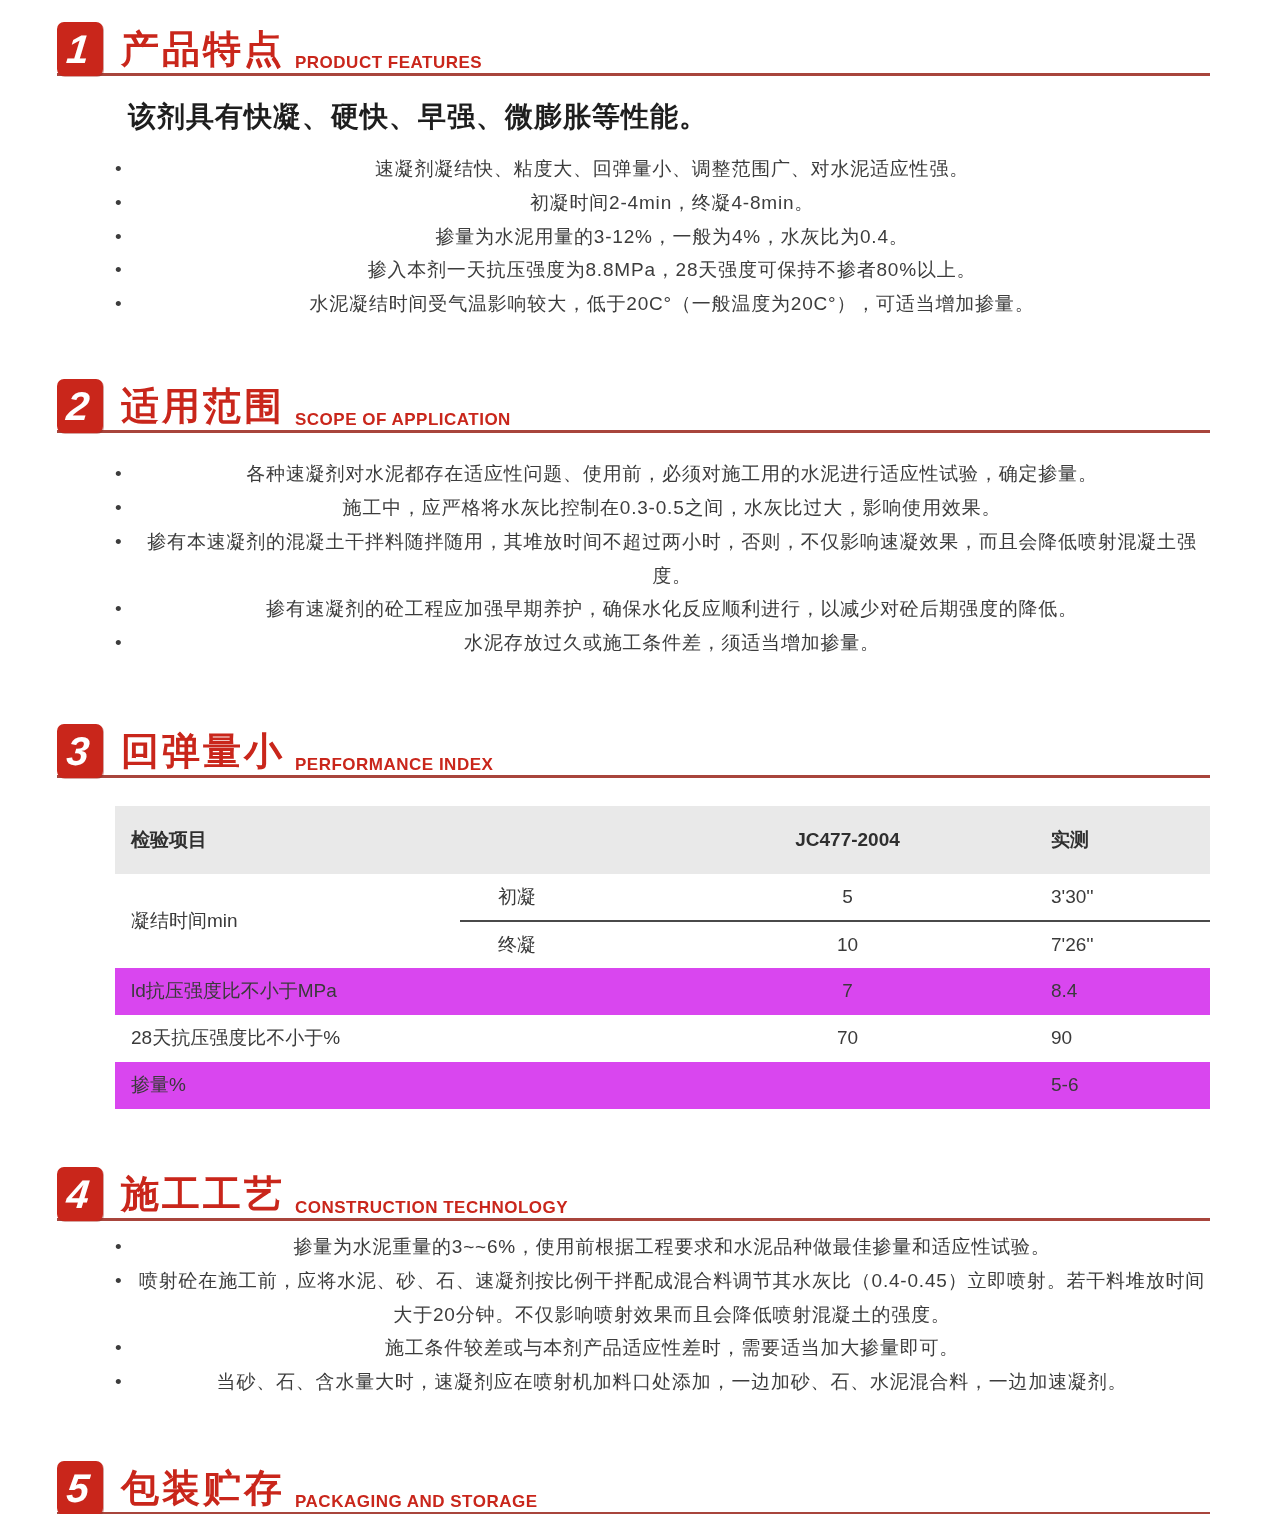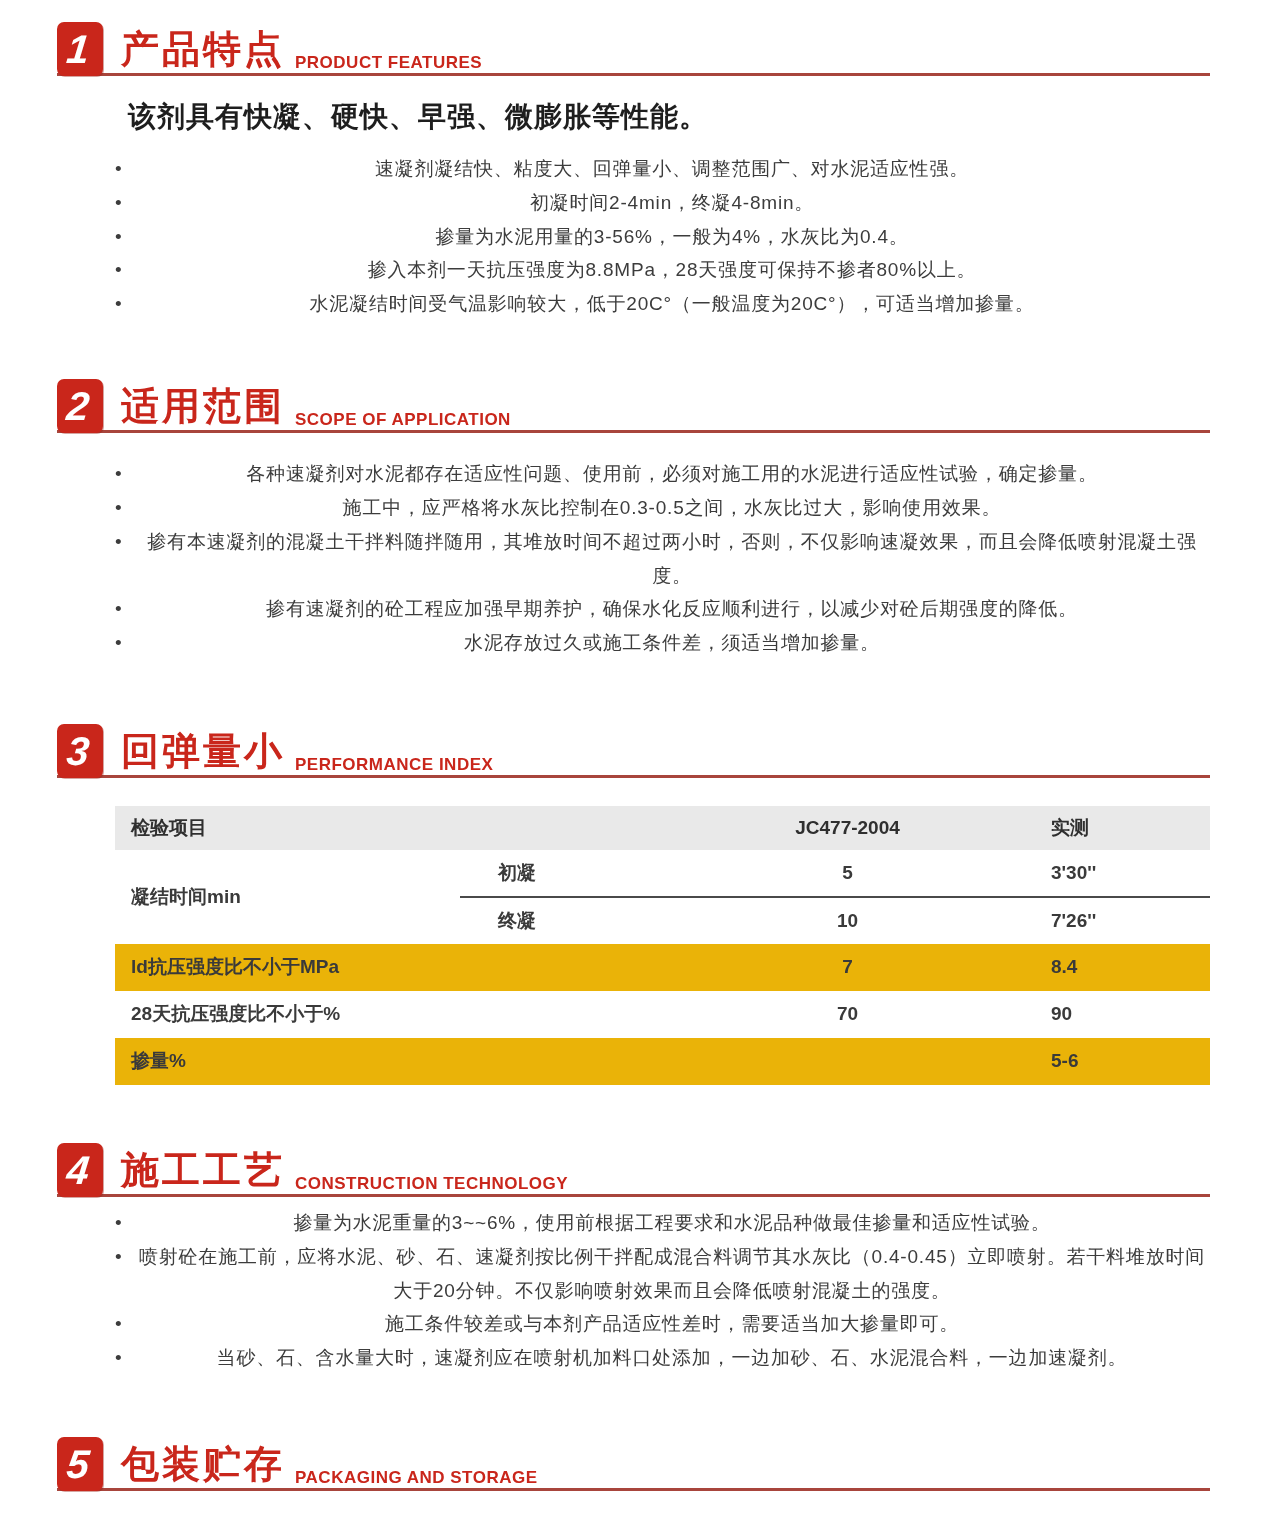--- a/index.html
+++ b/index.html
@@ -100,52 +100,52 @@
     font-size: 19px;
     color: #3a3a3a;
     table-layout: fixed;
   }
   table.perf col.c-label { width: 345px; }
   table.perf col.c-sub   { width: 200px; }
   table.perf col.c-std   { width: 375px; }
   table.perf col.c-meas  { width: 175px; }
   table.perf th, table.perf td {
     padding: 0 0 0 16px;
-    font-weight: bold;
+    font-weight: normal;
     text-align: left;
     vertical-align: middle;
   }
   table.perf thead th {
     background: #e9e9e9;
-    height: 44px;
+    height: 68px;
     font-weight: bold;
     color: #2f2f2f;
   }
   table.perf th.center, table.perf td.center { text-align: center; padding-left: 0; }
   table.perf tbody td { height: 47px; }
-  table.perf tr.gray td { background: #eab308; }
+  table.perf tr.gray td { background: #d946ef; }
   table.perf td.subname { padding-left: 38px; }
   table.perf tr.divider td { border-top: 2px solid #4a4a4a; }
 </style>
 </head>
 <body>
 
 <div class="section s1">
   <div class="sec-header">
     <div class="badge">
       <span>1</span>
     </div>
     <div class="title-cn">产品特点</div>
     <div class="title-en">PRODUCT FEATURES</div>
   </div>
   <p class="intro">该剂具有快凝、硬快、早强、微膨胀等性能。</p>
   <ul class="bullets">
     <li>速凝剂凝结快、粘度大、回弹量小、调整范围广、对水泥适应性强。</li>
     <li>初凝时间2-4min，终凝4-8min。</li>
-    <li>掺量为水泥用量的3-56%，一般为4%，水灰比为0.4。</li>
+    <li>掺量为水泥用量的3-12%，一般为4%，水灰比为0.4。</li>
     <li>掺入本剂一天抗压强度为8.8MPa，28天强度可保持不掺者80%以上。</li>
     <li>水泥凝结时间受气温影响较大，低于20C°（一般温度为20C°），可适当增加掺量。</li>
   </ul>
 </div>
 
 <div class="section s2">
   <div class="sec-header">
     <div class="badge">
       <span>2</span>
     </div>

